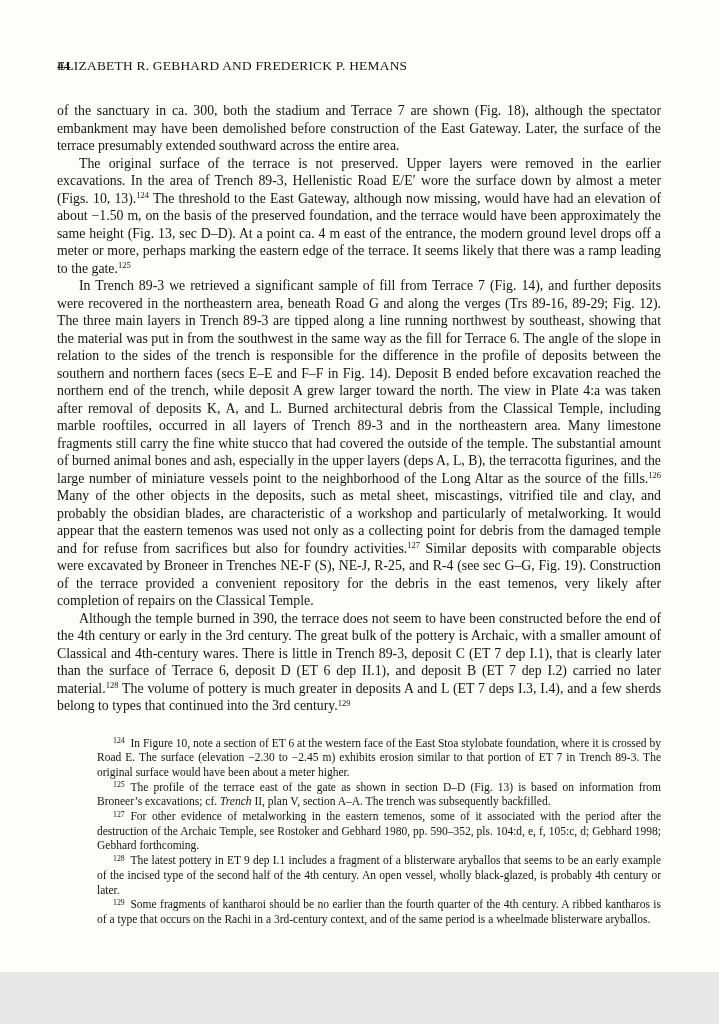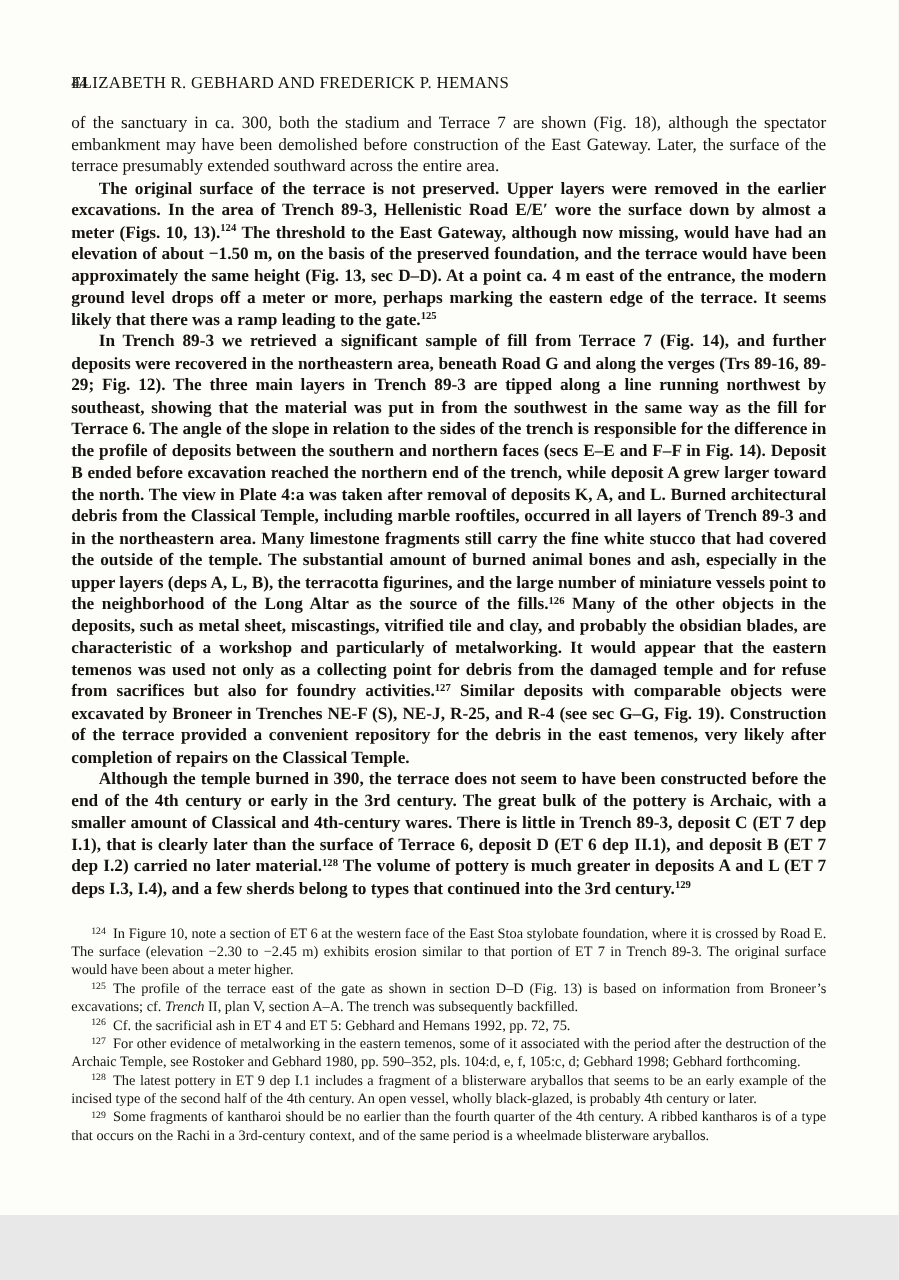--- a/index.html
+++ b/index.html
@@ -35,44 +35,44 @@
     left: 0;
     top: 0;
   }
   .running-head {
     display: block;
     text-align: left;
     letter-spacing: 0.25px;
     white-space: nowrap;
   }
   .body-text {
-    margin-top: 15px;
+    margin-top: 28px;
     font-size: 13.8px;
     line-height: 17.5px;
     text-align: justify;
   }
   .body-text p {
     margin: 0;
   }
   .body-text p.indent {
     text-indent: 22px;
-    font-weight: bold;
   }
   sup.fnref {
     font-size: 8.5px;
     line-height: 0;
     position: relative;
     top: -4.5px;
     vertical-align: baseline;
   }
   .footnotes {
     margin-top: 21px;
     font-size: 11.5px;
     line-height: 14.7px;
     text-align: justify;
+    margin-left: 40px;
   }
   .footnotes p {
     margin: 0;
     text-indent: 16px;
   }
   sup.fn-num {
     font-size: 7.8px;
     line-height: 0;
     position: relative;
     top: -3.5px;
@@ -90,19 +90,18 @@
     </div>
     <div class="body-text">
         <p class=""><span>of the sanctuary in ca. 300, both the stadium and Terrace 7 are shown (Fig. 18), although the spectator embankment may have been demolished before construction of the East Gateway.  Later, the surface of the terrace presumably extended southward across the entire area.</span></p>
         <p class="indent"><span>The original surface of the terrace is not preserved.  Upper layers were removed in the earlier excavations.  In the area of Trench 89-3, Hellenistic Road E/E′ wore the surface down by almost a meter (Figs. 10, 13).</span><sup class="fnref">124</sup><span>  The threshold to the East Gateway, although now missing, would have had an elevation of about −1.50 m, on the basis of the preserved foundation, and the terrace would have been approximately the same height (Fig. 13, sec D–D). At a point ca. 4 m east of the entrance, the modern ground level drops off a meter or more, perhaps marking the eastern edge of the terrace.  It seems likely that there was a ramp leading to the gate.</span><sup class="fnref">125</sup></p>
         <p class="indent"><span>In Trench 89-3 we retrieved a significant sample of fill from Terrace 7 (Fig. 14), and further deposits were recovered in the northeastern area, beneath Road G and along the verges (Trs 89-16, 89-29; Fig. 12).  The three main layers in Trench 89-3 are tipped along a line running northwest by southeast, showing that the material was put in from the southwest in the same way as the fill for Terrace 6.  The angle of the slope in relation to the sides of the trench is responsible for the difference in the profile of deposits between the southern and northern faces (secs E–E and F–F in Fig. 14).  Deposit B ended before excavation reached the northern end of the trench, while deposit A grew larger toward the north.  The view in Plate 4:a was taken after removal of deposits K, A, and L. Burned architectural debris from the Classical Temple, including marble rooftiles, occurred in all layers of Trench 89-3 and in the northeastern area.  Many limestone fragments still carry the fine white stucco that had covered the outside of the temple.  The substantial amount of burned animal bones and ash, especially in the upper layers (deps A, L, B), the terracotta figurines, and the large number of miniature vessels point to the neighborhood of the Long Altar as the source of the fills.</span><sup class="fnref">126</sup><span>  Many of the other objects in the deposits, such as metal sheet, miscastings, vitrified tile and clay, and probably the obsidian blades, are characteristic of a workshop and particularly of metalworking.  It would appear that the eastern temenos was used not only as a collecting point for debris from the damaged temple and for refuse from sacrifices but also for foundry activities.</span><sup class="fnref">127</sup><span> Similar deposits with comparable objects were excavated by Broneer in Trenches NE-F (S), NE-J, R-25, and R-4 (see sec G–G, Fig. 19).  Construction of the terrace provided a convenient repository for the debris in the east temenos, very likely after completion of repairs on the Classical Temple.</span></p>
         <p class="indent"><span>Although the temple burned in 390, the terrace does not seem to have been constructed before the end of the 4th century or early in the 3rd century.  The great bulk of the pottery is Archaic, with a smaller amount of Classical and 4th-century wares.  There is little in Trench 89-3, deposit C (ET 7 dep I.1), that is clearly later than the surface of Terrace 6, deposit D (ET 6 dep II.1), and deposit B (ET 7 dep I.2) carried no later material.</span><sup class="fnref">128</sup><span>  The volume of pottery is much greater in deposits A and L (ET 7 deps I.3, I.4), and a few sherds belong to types that continued into the 3rd century.</span><sup class="fnref">129</sup></p>
       </div>
     <div class="footnotes">
         <p><sup class="fn-num">124</sup> <span>In Figure 10, note a section of ET 6 at the western face of the East Stoa stylobate foundation, where it is crossed by Road E. The surface (elevation −2.30 to −2.45 m) exhibits erosion similar to that portion of ET 7 in Trench 89-3.  The original surface would have been about a meter higher.</span></p>
         <p><sup class="fn-num">125</sup> <span>The profile of the terrace east of the gate as shown in section D–D (Fig. 13) is based on information from Broneer’s excavations; cf. </span><i>Trench</i><span> II, plan V, section A–A. The trench was subsequently backfilled.</span></p>
-        <p><sup class="fn-num">126</sup> <span>Cf. the sacrificial ash in ET 4 and ET 5:  Gebhard and Hemans 1992, pp. 72, 75.</span></p>
         <p><sup class="fn-num">127</sup> <span>For other evidence of metalworking in the eastern temenos, some of it associated with the period after the destruction of the Archaic Temple, see Rostoker and Gebhard 1980, pp. 590–352, pls. 104:d, e, f, 105:c, d; Gebhard 1998; Gebhard forthcoming.</span></p>
         <p><sup class="fn-num">128</sup> <span>The latest pottery in ET 9 dep I.1 includes a fragment of a blisterware aryballos that seems to be an early example of the incised type of the second half of the 4th century.  An open vessel, wholly black-glazed, is probably 4th century or later.</span></p>
         <p><sup class="fn-num">129</sup> <span>Some fragments of kantharoi should be no earlier than the fourth quarter of the 4th century.  A ribbed kantharos is of a type that occurs on the Rachi in a 3rd-century context, and of the same period is a wheelmade blisterware aryballos.</span></p>
       </div>
   </div>
 </div>
 
 </body></html>

